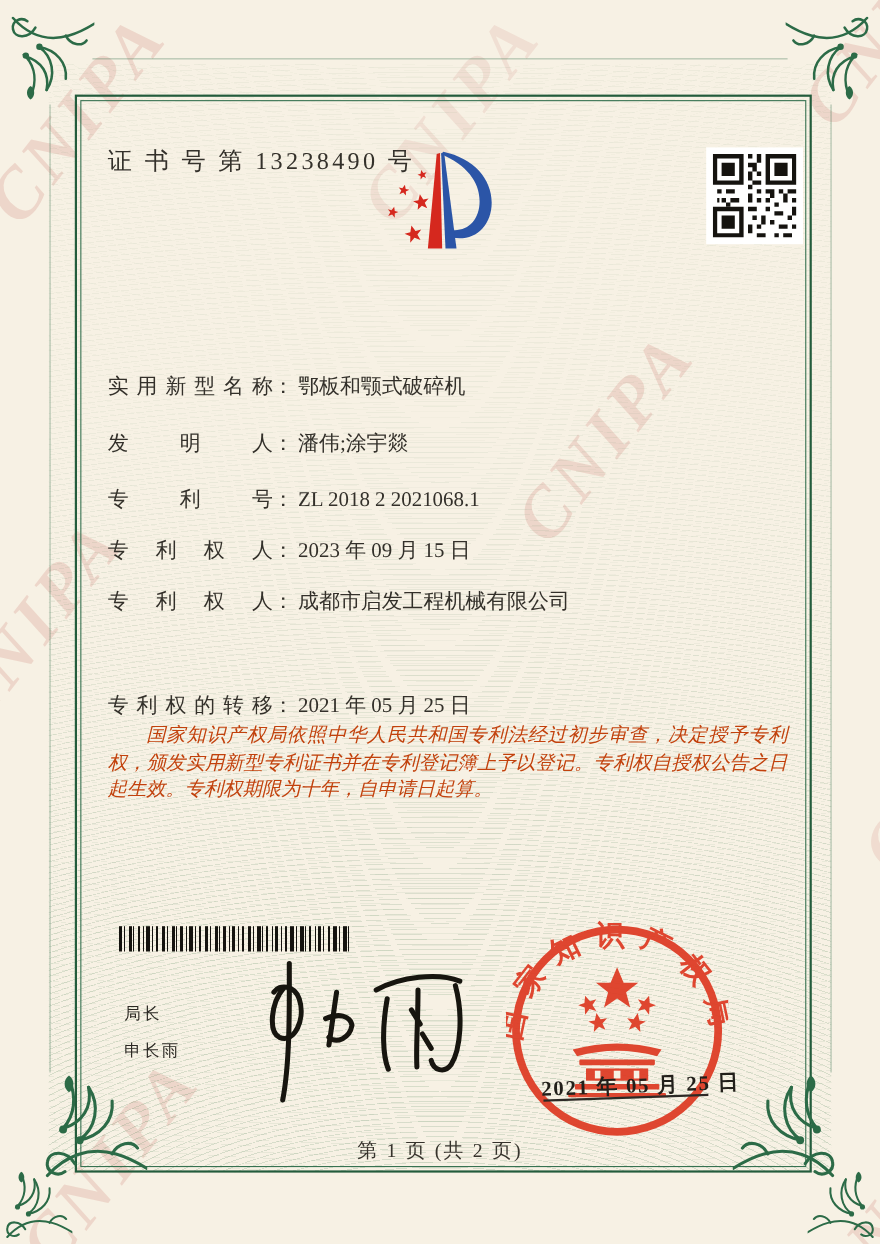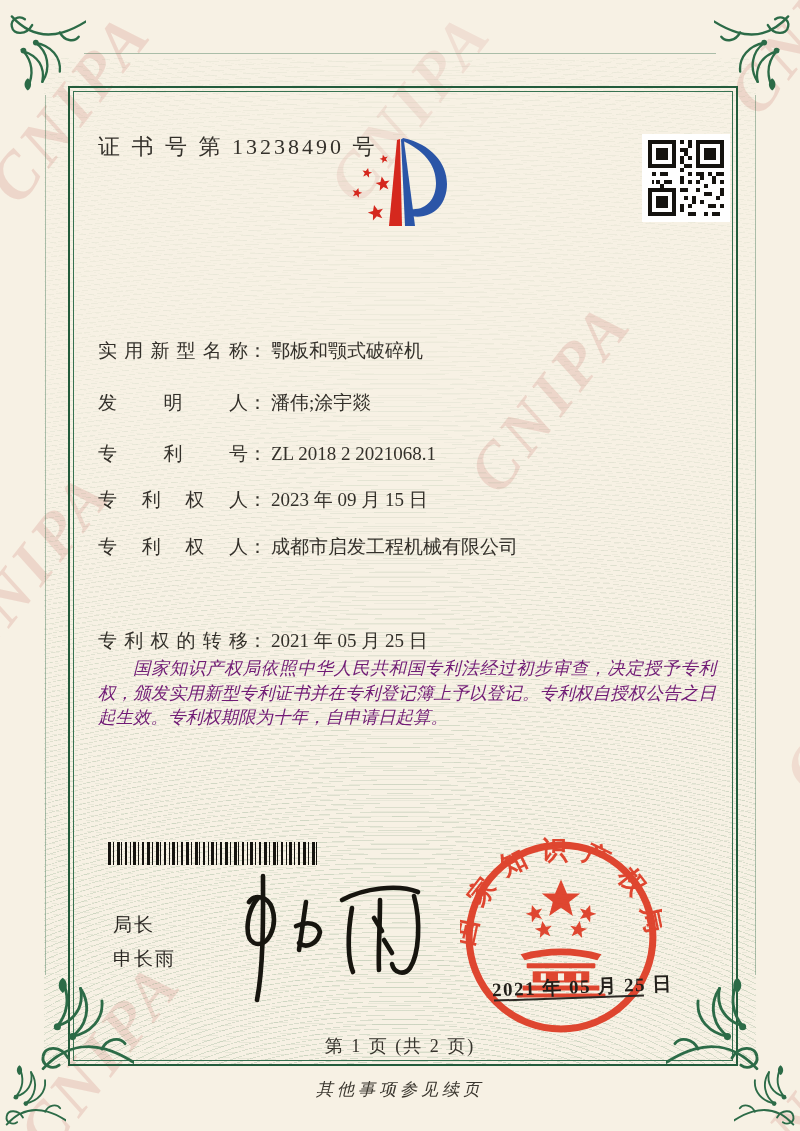--- a/index.html
+++ b/index.html
@@ -29,32 +29,32 @@
   .title{position:absolute;left:0;right:0;top:238px;text-align:center;font-size:42px;font-weight:bold;
          letter-spacing:8px;color:#17140f;z-index:3;}
   
   .row{position:absolute;left:98px;width:640px;font-size:19px;color:#33302a;z-index:3;white-space:nowrap;}
   .flabel{display:inline-block;width:150px;text-align:justify;text-align-last:justify;vertical-align:bottom;}
   .flabel2{display:inline-block;width:126px;text-align:justify;text-align-last:justify;vertical-align:bottom;}
   .fval{margin-left:4px;font-family:Liberation Serif, serif;}
   .subfield{position:absolute;left:310px;top:0;white-space:nowrap;}
   
   .paras{position:absolute;left:98px;top:656px;width:618px;z-index:3;}
-  .paras p{margin:0;text-indent:2em;font-size:17.5px;line-height:24.6px;font-style:italic;color:#701a75;
+  .paras p{margin:0;text-indent:2em;font-size:17.5px;line-height:24.6px;font-style:italic;color:#c2410c;
            font-family:"Liberation Serif",serif;text-align:justify;}
   
   .barcode{position:absolute;left:108px;top:842px;width:212px;height:23px;z-index:3;
       background:repeating-linear-gradient(90deg,
         #15130f 0 3px, transparent 3px 5px, #15130f 5px 6px, transparent 6px 9px,
         #15130f 9px 12px, transparent 12px 13px, #15130f 13px 14px, transparent 14px 17px,
         #15130f 17px 19px, transparent 19px 22px, #15130f 22px 23px, transparent 23px 25px,
         #15130f 25px 28px, transparent 28px 30px, #15130f 30px 31px, transparent 31px 34px,
         #15130f 34px 36px, transparent 36px 39px);}
   .signer{position:absolute;left:113px;font-family:"Liberation Sans","DejaVu Sans",sans-serif;
-          font-size:19px;color:#2b2823;letter-spacing:2px;z-index:3;}
+          font-size:15px;color:#2b2823;letter-spacing:2px;z-index:3;}
   .sig-svg{position:absolute;left:222px;top:860px;z-index:5;}
   .seal{position:absolute;left:460px;top:836px;z-index:4;opacity:.93;}
   .seal-date{position:absolute;left:492px;top:974px;font-size:19px;font-weight:600;letter-spacing:1.5px;
              color:#221f1a;transform:rotate(-2deg);z-index:6;white-space:nowrap;}
   .date-line{position:absolute;left:494px;top:997px;width:150px;height:2px;background:#2c2925;
              transform:rotate(-2deg);z-index:6;}
   .page-info{position:absolute;left:0;right:0;top:1034px;text-align:center;font-size:18px;
              letter-spacing:2px;color:#36332c;z-index:3;}
   .footer-note{position:absolute;left:0;right:0;top:1078px;text-align:center;font-size:17px;font-style:italic;
              letter-spacing:4px;color:#3b372f;z-index:3;}
@@ -213,15 +213,14 @@
     <g fill="#f8f3e6">
       <rect x="80" y="136" width="5" height="7"></rect>
       <rect x="97" y="136" width="6" height="7"></rect>
       <rect x="115" y="136" width="5" height="7"></rect>
     </g>
   </svg>
   <div class="seal-date">2021 年 05 月 25 日</div>
   <div class="date-line"></div>
 
   <div class="page-info">第 1 页 (共 2 页)</div>
-  <div class="footer-note">其他事项参见续页</div>
 
 </div>
 
 </body></html>

